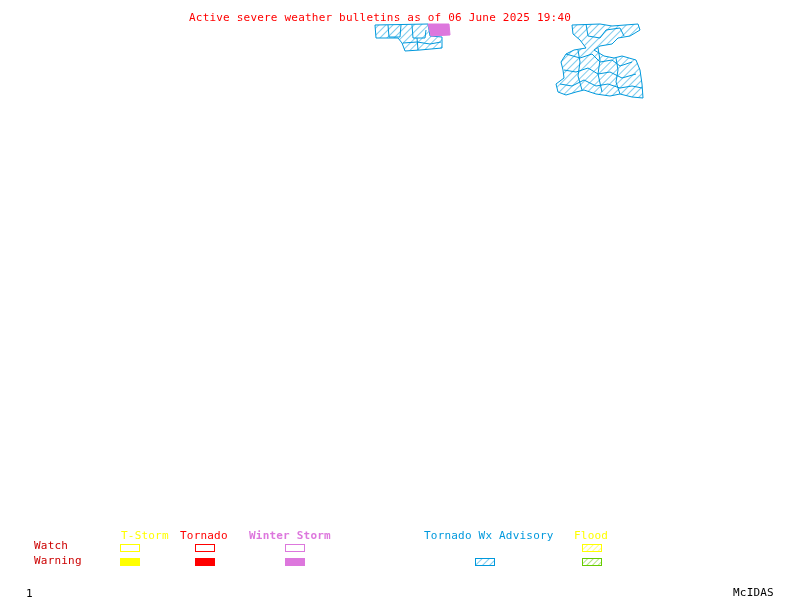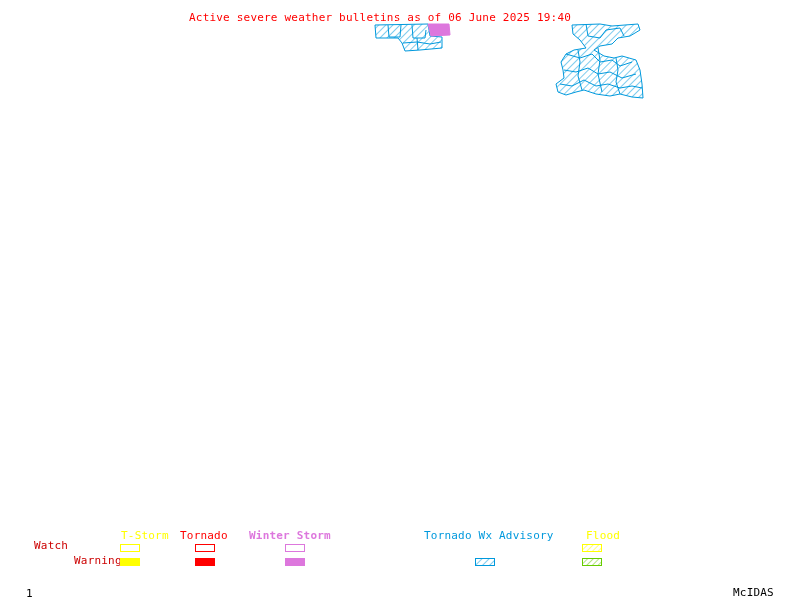--- a/index.html
+++ b/index.html
@@ -48,40 +48,40 @@
     <polyline points="578,50 580,62 578,76 582,90" fill="none" stroke="#0099dd" stroke-width="1"></polyline>
     <polyline points="598,48 600,60 598,74 602,92" fill="none" stroke="#0099dd" stroke-width="1"></polyline>
     <polyline points="616,58 618,70 616,82 620,94" fill="none" stroke="#0099dd" stroke-width="1"></polyline>
   </g>
 </svg>
 
 <div id="title" class="txt">Active severe weather bulletins as of 06 June 2025 19:40</div>
 
 <div>
   <div class="txt row-lbl" style="top:540px;">Watch</div>
-  <div class="txt row-lbl" style="top:555px;margin-left:40px;">Warning</div>
+  <div class="txt row-lbl" style="top:555px;">Warning</div>
 
   <div class="txt hdr" style="left:105px;color:#ffff00;margin-left:16px;">T-Storm</div>
   <div class="box" style="left:120px;top:544px;border:1px solid #ffff00;"></div>
   <div class="box" style="left:120px;top:558px;background:#ffff00;"></div>
 
   <div class="txt hdr" style="left:180px;color:#ff0000;">Tornado</div>
   <div class="box" style="left:195px;top:544px;border:1px solid #ff0000;"></div>
   <div class="box" style="left:195px;top:558px;background:#ff0000;"></div>
 
   <div class="txt hdr" style="left:249px;color:#dd77dd;font-weight:bold;">Winter Storm</div>
   <div class="box" style="left:285px;top:544px;border:1px solid #dd77dd;"></div>
   <div class="box" style="left:285px;top:558px;background:#dd77dd;"></div>
 
   <div class="txt hdr" style="left:424px;color:#0099dd;">Tornado Wx Advisory</div>
   <svg class="box" style="left:475px;top:558px;" width="20" height="8">
     <rect x="0.5" y="0.5" width="19" height="7" fill="url(#hatchBlue)" stroke="#0099dd" stroke-width="1"></rect>
   </svg>
 
-  <div class="txt hdr" style="left:574px;color:#ffff00;margin-left:12px;">Flood</div>
+  <div class="txt hdr" style="left:574px;color:#ffff00;">Flood</div>
   <svg class="box" style="left:582px;top:544px;" width="20" height="8">
     <rect x="0.5" y="0.5" width="19" height="7" fill="url(#hatchYellow)" stroke="#ffff00" stroke-width="1"></rect>
   </svg>
   <svg class="box" style="left:582px;top:558px;" width="20" height="8">
     <rect x="0.5" y="0.5" width="19" height="7" fill="url(#hatchGreen)" stroke="#66cc00" stroke-width="1"></rect>
   </svg>
 </div>
 
 <div id="frame-num" class="txt">1</div>
 <div id="brand" class="txt">McIDAS</div>

